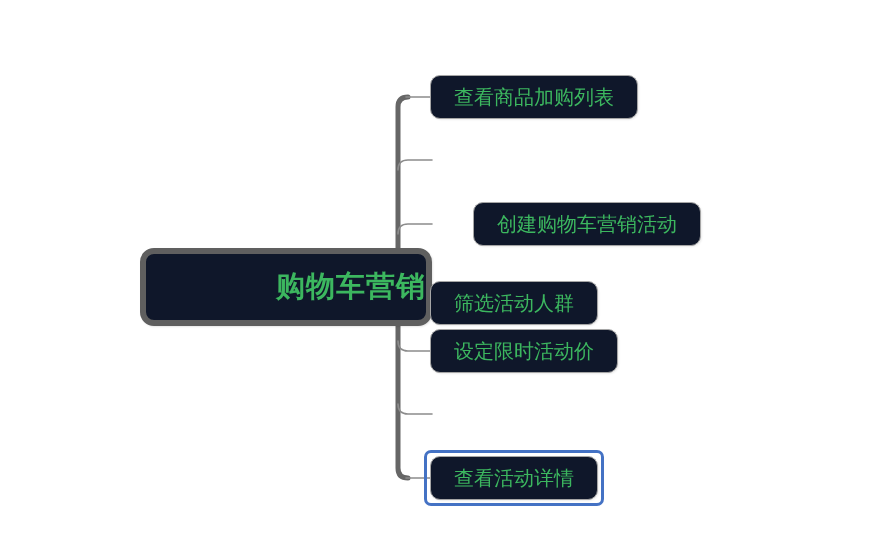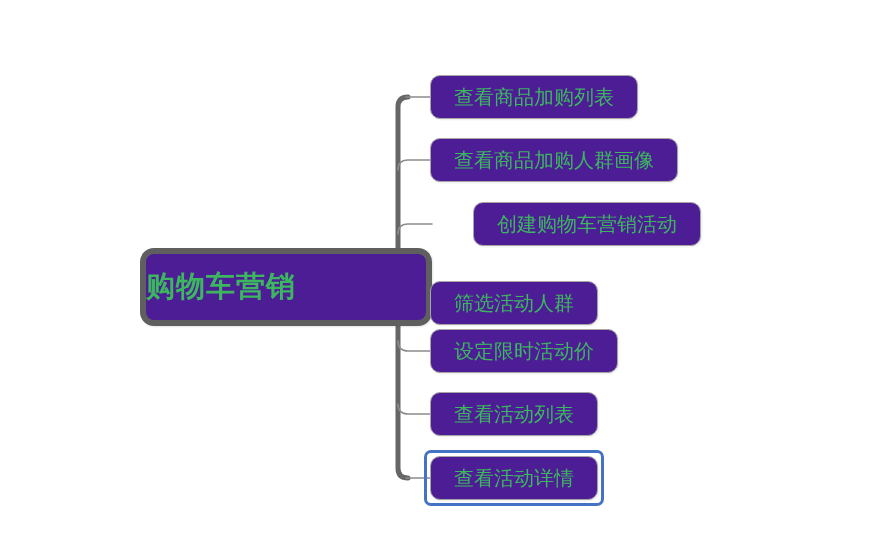--- a/index.html
+++ b/index.html
@@ -22,22 +22,22 @@
     width: 896px;
     height: 541px;
     z-index: 1;
   }
   .node {
     position: absolute;
     z-index: 2;
     box-sizing: border-box;
     display: flex;
     align-items: center;
-    justify-content: flex-start;
-    background: #4c1d95;
+    justify-content: flex-end;
+    background: #0f172a;
     cursor: default;
     white-space: nowrap;
   }
   .root-node {
     left: 140px;
     top: 248px;
     width: 292px;
     height: 78px;
     border: 6px solid #5f5f5f;
     border-radius: 14px;
@@ -86,31 +86,25 @@
       <path d="M 406 478 H 432" fill="none" stroke="#8c8c8c" stroke-width="1.6" stroke-linecap="round"></path>
     </svg>
 
   <div class="node root-node">
     <span class="node-label">购物车营销</span>
   </div>
 
 <div class="node child-node" style="top: 75px;">
       <span class="node-label">查看商品加购列表</span>
     </div>
-    <div class="node child-node" style="top: 138px;">
-      <span class="node-label">查看商品加购人群画像</span>
-    </div>
     <div class="node child-node" style="top: 202px; margin-left: 43px;">
       <span class="node-label">创建购物车营销活动</span>
     </div>
     <div class="node child-node" style="top: 265px; margin-top: 16px;">
       <span class="node-label">筛选活动人群</span>
     </div>
     <div class="node child-node" style="top: 329px;">
       <span class="node-label">设定限时活动价</span>
     </div>
-    <div class="node child-node" style="top: 392px;">
-      <span class="node-label">查看活动列表</span>
-    </div>
     <div class="node child-node selected" style="top: 456px;">
       <span class="node-label">查看活动详情</span>
     </div>
   </div>
 
 </body></html>

